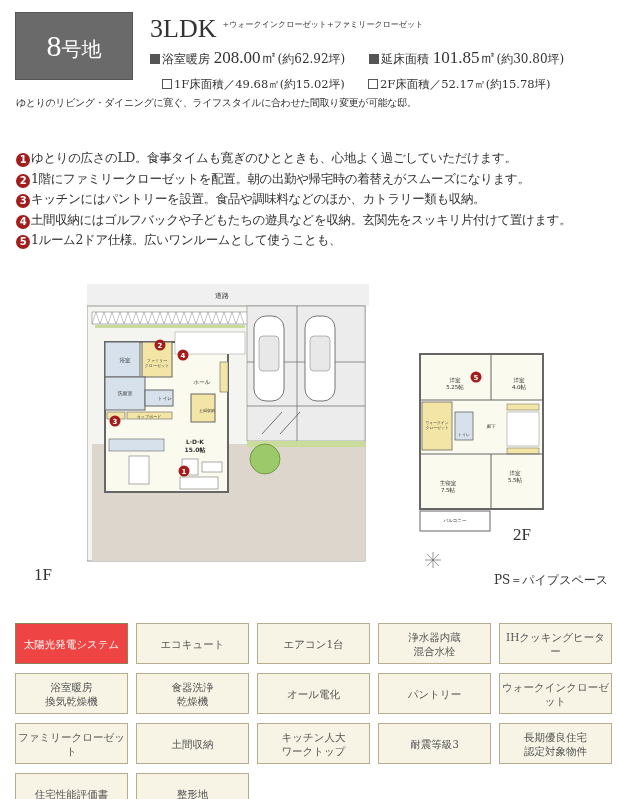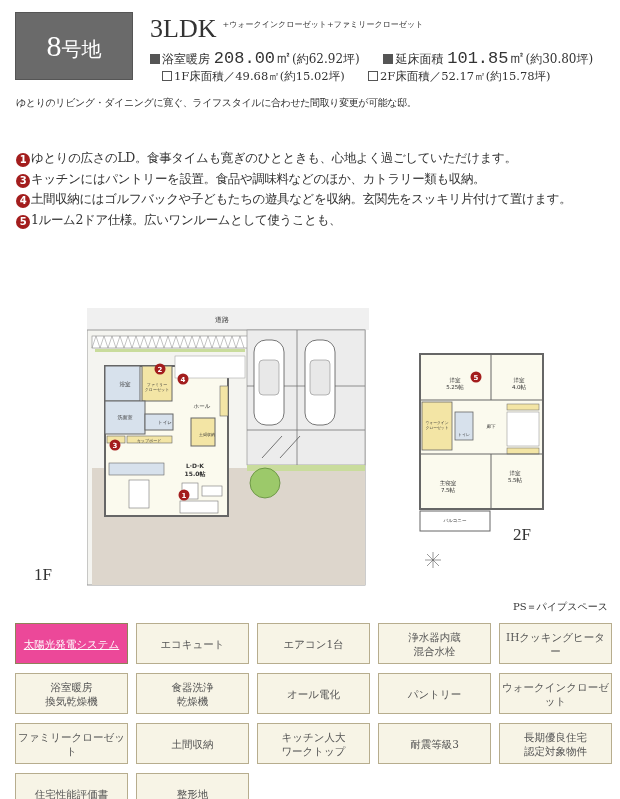--- a/index.html
+++ b/index.html
@@ -4,39 +4,39 @@
 <style>
   * { box-sizing: border-box; margin: 0; padding: 0; }
   body { width: 620px; height: 799px; background: #fff; font-family: "DejaVu Serif", "Liberation Serif", serif; color: #333; position: relative; overflow: hidden; }
   .lot-badge { position: absolute; left: 15px; top: 12px; width: 118px; height: 68px; background: #6a6a6a; color: #fff; display: flex; align-items: center; justify-content: center; border: 1px solid #555; }
   .lot-badge .num { font-size: 30px; font-family: "Liberation Serif", serif; }
   .lot-badge .suffix { font-size: 20px; margin-left: 0; margin-top: 6px; }
   .hdr { position: absolute; left: 150px; top: 14px; width: 470px; }
   .plan-type { font-size: 26px; font-family: "Liberation Serif", serif; letter-spacing: 0px; display: inline-block; vertical-align: baseline; }
   .plan-extra { font-size: 8px; margin-left: 6px; display: inline-block; vertical-align: 10px; }
   .area-row { font-size: 12px; white-space: nowrap; margin-top: 2px; }
-  .area-row .big { font-size: 17px; font-family: Liberation Mono, monospace; }
+  .area-row .big { font-size: 17px; font-family: Liberation Serif, serif; }
   .sq { display: inline-block; width: 10px; height: 10px; background: #555; margin-right: 2px; vertical-align: -1px; }
   .sq.empty { background: #fff; border: 1px solid #555; }
   .area-row .gap { display: inline-block; width: 16px; }
-  .area-row.small { font-size: 11.5px; margin-top: 0px; padding-left: 12px; }
+  .area-row.small { font-size: 11.5px; margin-top: 8px; padding-left: 12px; }
   .intro { position: absolute; left: 16px; top: 96px; font-size: 10px; letter-spacing: -0.4px; }
   .points { position: absolute; left: 16px; top: 148px; font-size: 12.5px; letter-spacing: -0.4px; }
   .points li { list-style: none; height: 20.5px; line-height: 20px; white-space: nowrap; }
   .points li.two { height: auto; }
   .pt-num { display: inline-block; width: 14px; height: 14px; border-radius: 50%; background: #a31d1d; color: #fff; font-size: 10px; line-height: 14px; text-align: center; font-family: "DejaVu Sans", sans-serif; font-weight: bold; margin-right: 1px; vertical-align: -1px; }
   .cont { padding-left: 15px; display: block; line-height: 20px; }
-  .plan1 { position: absolute; left: 87px; top: 308px; width: 282px; height: 280px; }
+  .plan1 { position: absolute; left: 87px; top: 284px; width: 282px; height: 280px; }
   .plan2 { position: absolute; left: 403px; top: 350px; width: 200px; height: 230px; }
   .lbl-1f { position: absolute; left: 34px; top: 565px; font-size: 17px; font-family: "Liberation Serif", serif; }
   .lbl-2f { position: absolute; left: 513px; top: 525px; font-size: 17px; font-family: "Liberation Serif", serif; }
-  .ps-note { position: absolute; right: 12px; top: 600px; font-size: 10px; text-align: center; }
+  .ps-note { position: absolute; right: 12px; top: 572px; font-size: 12px; text-align: center; }
   .feat-grid { position: absolute; left: 15px; top: 623px; width: 596px; display: grid; grid-template-columns: repeat(5, 113px); column-gap: 8px; row-gap: 9px; }
   .feat { height: 41px; border: 1px solid #b7ad8e; background: #f7f4e6; display: flex; align-items: center; justify-content: center; text-align: center; font-size: 10.5px; line-height: 14px; color: #555; white-space: pre-line; padding: 0 2px; }
-  .feat.on { background: #ec4899; color: #fff; border-color: #8f8259; text-decoration: underline; }
+  .feat.on { background: #ef4444; color: #fff; border-color: #8f8259; }
   svg text { font-family: "DejaVu Sans", sans-serif; }
 </style>
 </head>
 <body>
 
 <div class="lot-badge">
   <span class="num">8</span>
     <span class="suffix">号地</span>
 </div>
 
@@ -55,20 +55,21 @@
     <span class="sq empty"></span><span>1F床面積／49.68㎡</span><span>(約15.02坪)</span>
     <span class="gap"></span>
     <span class="sq empty"></span><span>2F床面積／52.17㎡</span><span>(約15.78坪)</span>
   </div>
 </div>
 
 <div class="intro">ゆとりのリビング・ダイニングに寛ぐ、ライフスタイルに合わせた間取り変更が可能な邸。</div>
 
 <ul class="points">
   <li><span class="pt-num">1</span><span>ゆとりの広さのLD。食事タイムも寛ぎのひとときも、心地よく過ごしていただけます。</span></li>
+  <li><span class="pt-num">2</span><span>1階にファミリークローゼットを配置。朝の出勤や帰宅時の着替えがスムーズになります。</span></li>
   <li><span class="pt-num">3</span><span>キッチンにはパントリーを設置。食品や調味料などのほか、カトラリー類も収納。</span></li>
   <li><span class="pt-num">4</span><span>土間収納にはゴルフバックや子どもたちの遊具などを収納。玄関先をスッキリ片付けて置けます。</span></li>
   <li class="two"><span class="pt-num">5</span><span>1ルーム2ドア仕様。広いワンルームとして使うことも、</span></li>
 </ul>
 
 <div class="plan1">
   <svg width="282" height="280" viewBox="0 0 282 280">
 
     <rect x="0" y="0" width="282" height="22" fill="#f0f0f0"></rect>
     <text x="135" y="14" font-size="7" text-anchor="middle" fill="#333">道路</text>

